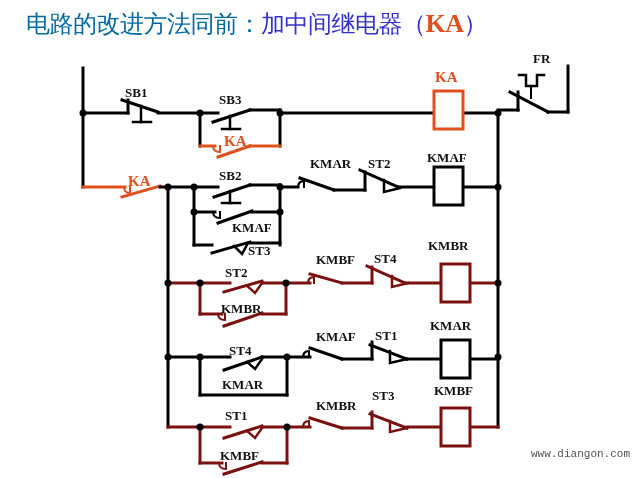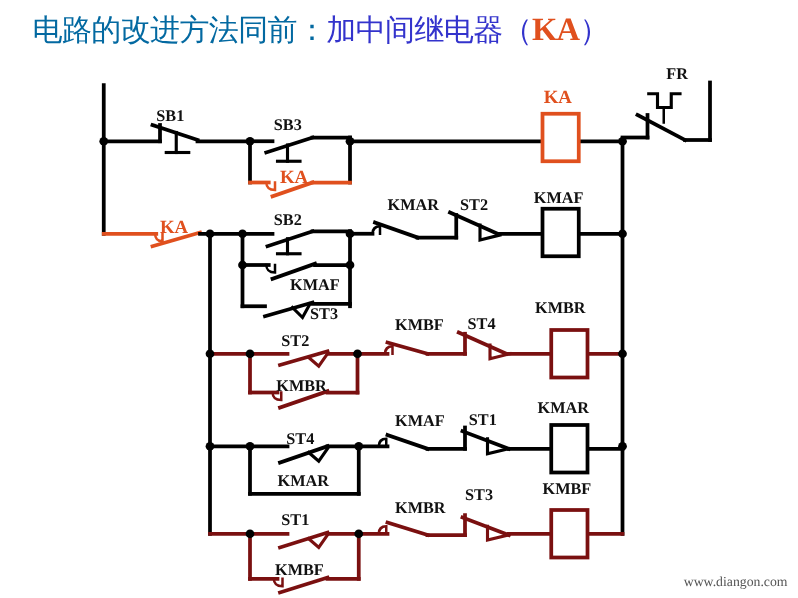--- a/index.html
+++ b/index.html
@@ -4,21 +4,21 @@
 <style>
   html, body { margin: 0; padding: 0; background: #ffffff; }
   body { width: 638px; height: 478px; position: relative; overflow: hidden; font-family: "DejaVu Serif", serif; }
   .title { position: absolute; left: 26px; top: 8px; font-size: 24px; font-family: "DejaVu Sans", sans-serif; white-space: nowrap; letter-spacing: -0.5px; }
   .t-red { color: #0369a1; }
   .t-blue { color: #3333cc; text-align: center; }
   .t-ka { color: #e0501e; font-weight: bold; font-family: "Liberation Serif", serif; font-size: 26px; }
   svg { position: absolute; left: 0; top: 0; }
   .lbl { font-family: "Liberation Serif", serif; font-weight: bold; font-size: 13px; fill: #111; }
   .lbl-red { font-family: "Liberation Serif", serif; font-weight: bold; font-size: 15px; fill: #e0501e; }
-  .wm { position: absolute; right: 8px; bottom: 6px; font-family: Liberation Serif, serif; font-size: 11px; color: #555; }
+  .wm { position: absolute; right: 8px; bottom: 18px; font-family: Liberation Mono, monospace; font-size: 11px; color: #555; }
 </style>
 </head>
 <body>
 
 <div class="title">
   <span class="t-red">电路的改进方法同前：</span><span class="t-blue">加中间继电器（</span><span class="t-ka">KA</span><span class="t-blue">）</span>
 </div>
 
 <svg width="638" height="478" viewBox="0 0 638 478">
   <g fill="none" stroke-linecap="square">

